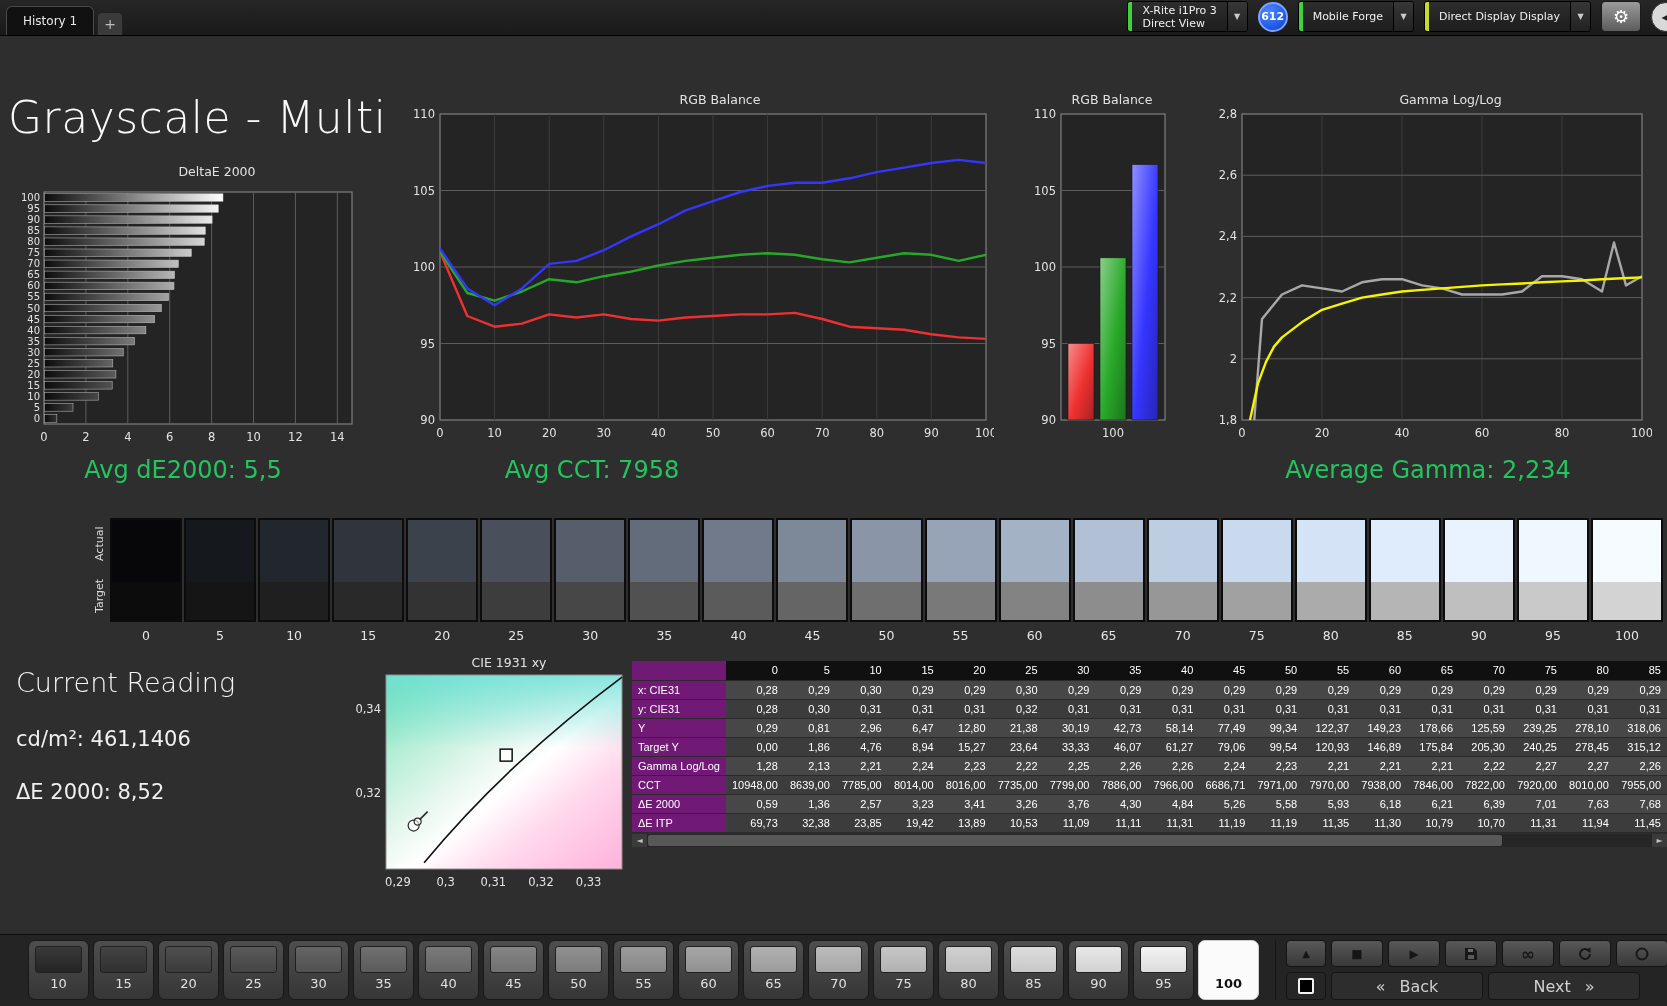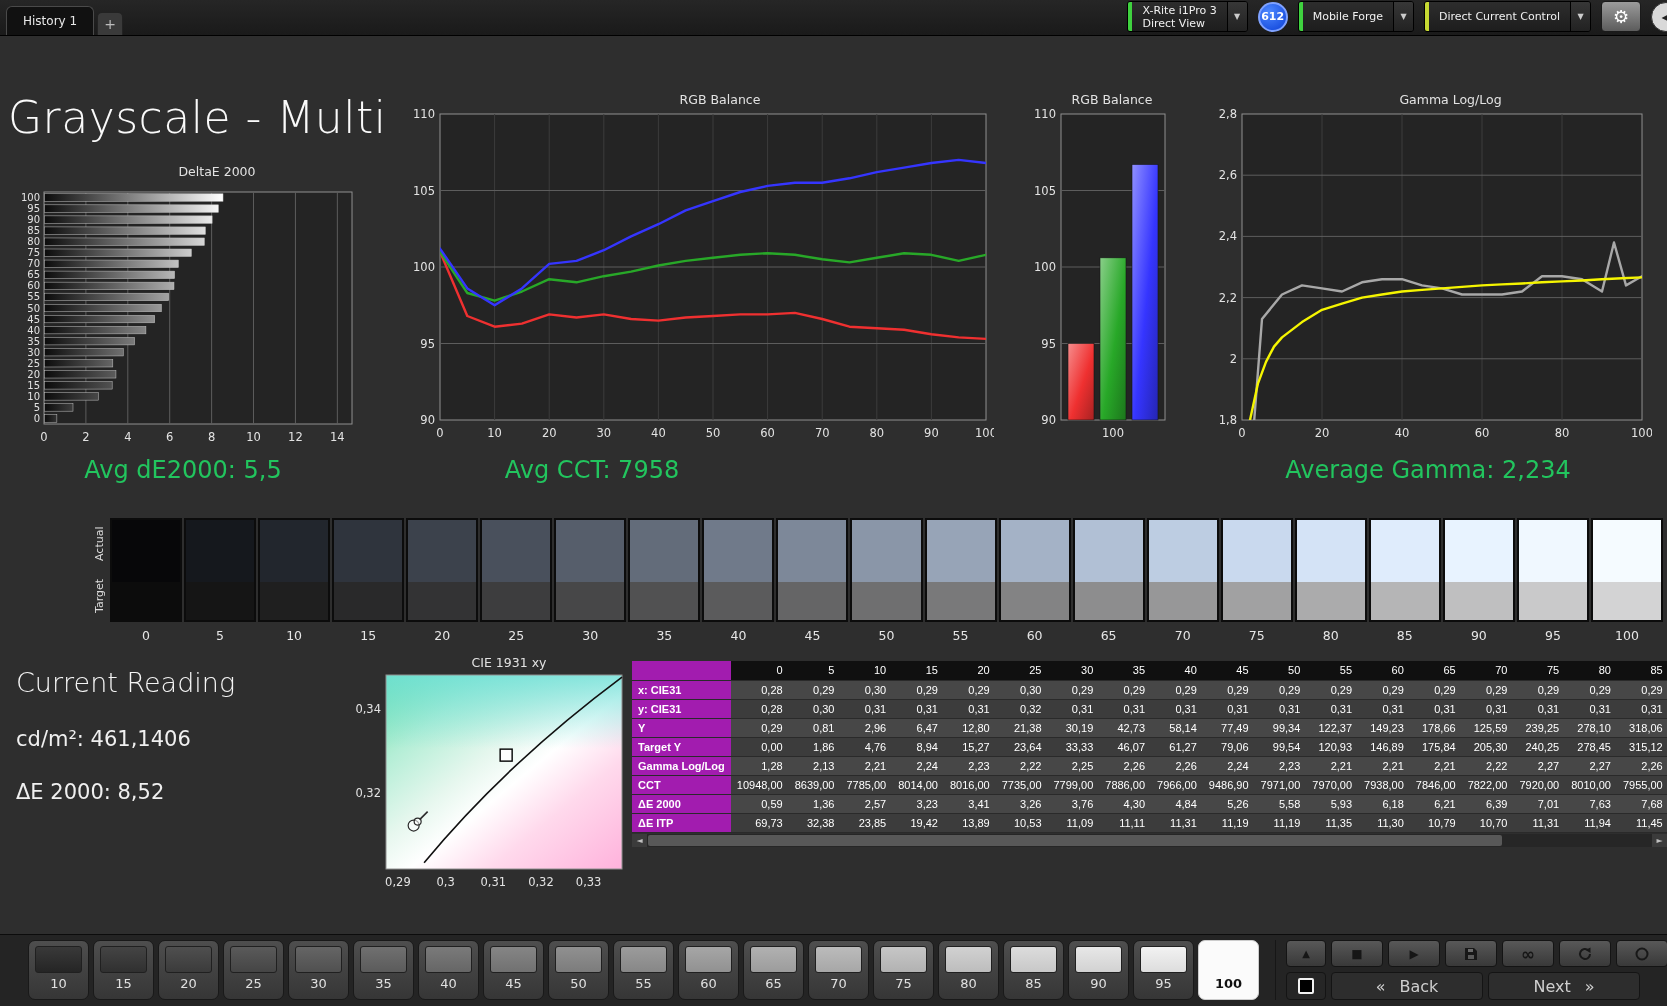--- a/index.html
+++ b/index.html
@@ -72,21 +72,21 @@
   .reading-block{width:330px;padding-top:14px;padding-left:6px}
   .reading-title{font-size:27px;font-weight:300;color:#f4f4f4;margin-bottom:22px}
   .reading-grid{display:grid;grid-template-columns:168px auto;row-gap:13px;font-size:21px;color:#f0f0f0}
   .reading-line{font-size:21px;margin-top:29px;color:#f0f0f0}
   .cie-block{width:292px;padding-top:2px}
   .table-block{flex:1;overflow:hidden;padding-top:8px;position:relative}
   table{border-collapse:collapse;table-layout:fixed;font-family:"Liberation Sans",sans-serif}
   th,td{height:19px;font-size:11px;padding:0 6px;white-space:nowrap;overflow:hidden;
     border-bottom:1px solid #2a2a2a}
   thead th{background:#101010;color:#fff;font-weight:normal;text-align:right}
-  th.rowlabel{background:#a21caf;color:#fff;text-align:left;font-weight:bold}
+  th.rowlabel{background:#701a75;color:#fff;text-align:left;font-weight:normal}
   td{color:#fff;text-align:right}
   tr.even td{background:#474747}
   tr.odd td{background:#3c3c3c}
   .hscroll{display:flex;align-items:center;height:13px;background:#1c1c1c;margin-top:1px}
   .hs-btn{width:15px;height:13px;background:#3b3b3b;color:#c0c0c0;font-size:8px;
     display:flex;align-items:center;justify-content:center}
   .hs-track{flex:1;height:13px;background:#262626;position:relative}
   .hs-thumb{position:absolute;left:1px;top:1px;height:11px;width:85%;background:#585858;border-radius:2px}
 
   
@@ -135,21 +135,21 @@
     <div class="dd">
       <div class="dd-accent" style="background: rgb(63, 210, 63);"></div>
       <div class="dd-label">
         <span>Mobile Forge</span>
       </div>
       <div class="dd-arrow">▼</div>
     </div>
     <div class="dd">
       <div class="dd-accent" style="background: rgb(198, 217, 50);"></div>
       <div class="dd-label">
-        <span>Direct Current Control</span>
+        <span>Direct Display Display</span>
       </div>
       <div class="dd-arrow">▼</div>
     </div>
     <div class="gear-btn">
       <span>⚙</span>
     </div>
     <div class="edge-circle">
       <span>◀</span>
     </div>
   </div>
@@ -778,21 +778,21 @@
             <th class="rowlabel">CCT</th>
             <td>10948,00</td>
             <td>8639,00</td>
             <td>7785,00</td>
             <td>8014,00</td>
             <td>8016,00</td>
             <td>7735,00</td>
             <td>7799,00</td>
             <td>7886,00</td>
             <td>7966,00</td>
-            <td>9486,90</td>
+            <td>6686,71</td>
             <td>7971,00</td>
             <td>7970,00</td>
             <td>7938,00</td>
             <td>7846,00</td>
             <td>7822,00</td>
             <td>7920,00</td>
             <td>8010,00</td>
             <td>7955,00</td>
           </tr>
           <tr class="even">

